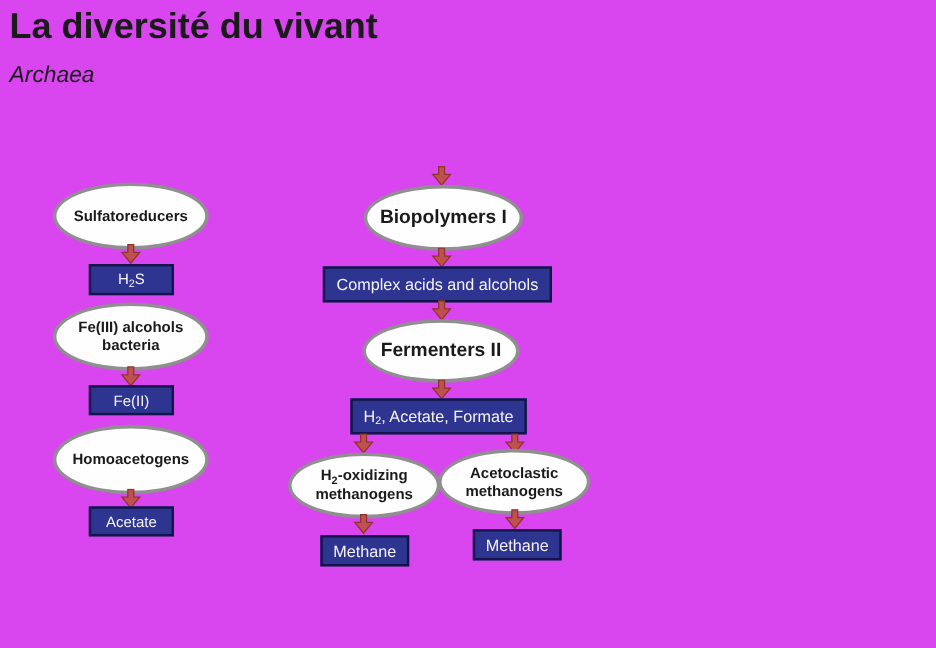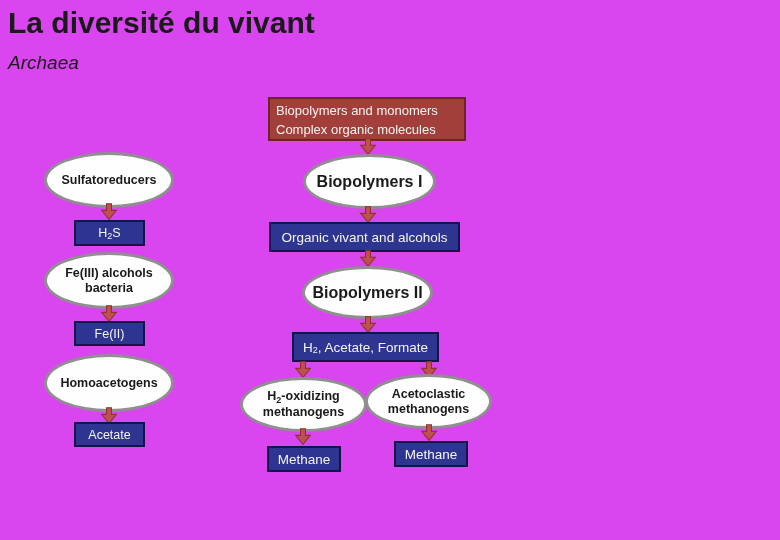--- a/index.html
+++ b/index.html
@@ -53,24 +53,20 @@
   .sub{font-size:9px;position:relative;top:3px;}
 </style>
 </head>
 <body>
 
 <div class="stage">
 
   <div class="page-title">La diversité du vivant</div>
   <div class="page-subtitle">Archaea</div>
 
-  <div class="node rect-red" style="left:268px;top:97px;width:198px;height:44px;">
-    <span>Biopolymers and monomers</span>
-    <span>Complex organic molecules</span>
-  </div>
 
   <div class="node ellipse" style="left:44px;top:152px;width:130px;height:56px;">
     <span>Sulfatoreducers</span>
   </div>
 
   <div class="arrow" style="left:99px;top:203px;">
     <svg viewBox="0 0 24 22">
         <path d="M9 1 L15 1 L15 9 L21 9 L12 20 L3 9 L9 9 Z"></path>
       </svg>
   </div>
@@ -120,31 +116,31 @@
     <span>Biopolymers I</span>
   </div>
 
   <div class="arrow" style="left:358px;top:206px;">
     <svg viewBox="0 0 24 22">
         <path d="M9 1 L15 1 L15 9 L21 9 L12 20 L3 9 L9 9 Z"></path>
       </svg>
   </div>
 
   <div class="node rect-navy wide" style="left:269px;top:222px;width:191px;height:30px;">
-    <span>Organic vivant and alcohols</span>
+    <span>Complex acids and alcohols</span>
   </div>
 
   <div class="arrow" style="left:358px;top:250px;">
     <svg viewBox="0 0 24 22">
         <path d="M9 1 L15 1 L15 9 L21 9 L12 20 L3 9 L9 9 Z"></path>
       </svg>
   </div>
 
   <div class="node ellipse big" style="left:302px;top:266px;width:131px;height:53px;">
-    <span>Biopolymers II</span>
+    <span>Fermenters II</span>
   </div>
 
   <div class="arrow" style="left:358px;top:316px;">
     <svg viewBox="0 0 24 22">
         <path d="M9 1 L15 1 L15 9 L21 9 L12 20 L3 9 L9 9 Z"></path>
       </svg>
   </div>
 
   <div class="node rect-navy wide" style="left:292px;top:332px;width:147px;height:30px;">
     <span>H</span>

